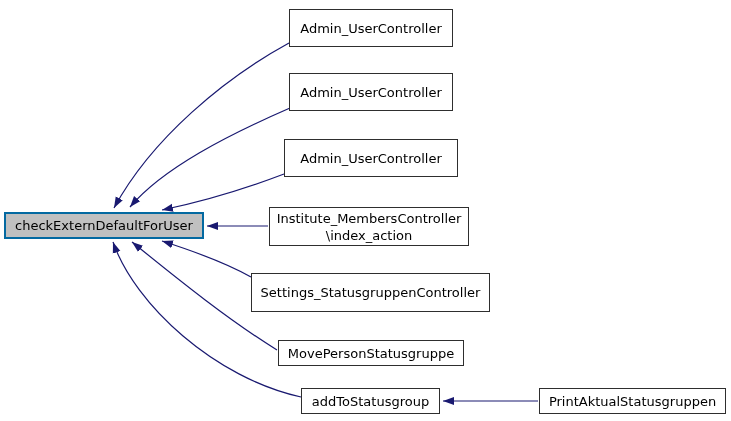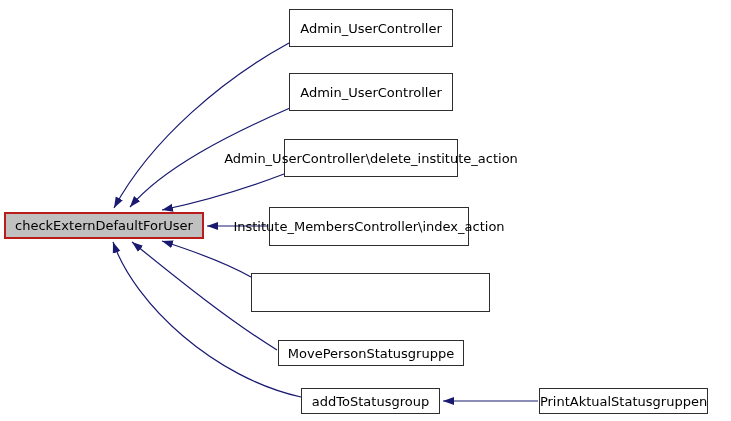--- a/index.html
+++ b/index.html
@@ -19,34 +19,34 @@
     position: absolute;
     left: 0;
     top: 0;
     width: 731px;
     height: 421px;
   }
   .node {
     position: absolute;
     box-sizing: border-box;
     display: flex;
-    flex-direction: row;
+    flex-direction: column;
     align-items: center;
     justify-content: center;
     background: #ffffff;
     border: 1px solid #2e2e2e;
     font-size: 13px;
     line-height: 17px;
     color: #000000;
     text-align: center;
     white-space: nowrap;
   }
   .node.center {
     background: #c0c0c0;
-    border: 2px solid #b91c1c;
+    border: 2px solid #0369a1;
   }
 </style>
 </head>
 <body>
 
 <div class="canvas">
 
   <svg class="edges" width="731" height="421" viewBox="0 0 731 421" xmlns="http://www.w3.org/2000/svg">
     <defs>
       <marker id="arrow" markerUnits="userSpaceOnUse" markerWidth="12" markerHeight="9" refX="11" refY="4.5" orient="auto">
@@ -72,36 +72,36 @@
   <div class="node" style="left:289px;top:9px;width:164px;height:38px">
     <span>Admin_UserController</span>
   </div>
 
   <div class="node" style="left:289px;top:73px;width:164px;height:38px">
     <span>Admin_UserController</span>
   </div>
 
   <div class="node" style="left:284px;top:139px;width:174px;height:38px">
     <span>Admin_UserController</span>
-    <span>\delete_institute_action</span>
   </div>
 
   <div class="node" style="left:269px;top:207px;width:200px;height:39px">
     <span>Institute_MembersController</span>
     <span>\index_action</span>
   </div>
 
   <div class="node" style="left:251px;top:273px;width:239px;height:39px">
+    <span>Settings_StatusgruppenController</span>
   </div>
 
   <div class="node" style="left:301px;top:388px;width:139px;height:26px">
     <span>addToStatusgroup</span>
   </div>
 
   <div class="node" style="left:278px;top:340px;width:186px;height:26px">
     <span>MovePersonStatusgruppe</span>
   </div>
 
-  <div class="node" style="left:539px;top:388px;width:169px;height:26px">
+  <div class="node" style="left:539px;top:388px;width:187px;height:26px">
     <span>PrintAktualStatusgruppen</span>
   </div>
 
 </div>
 
 </body></html>

